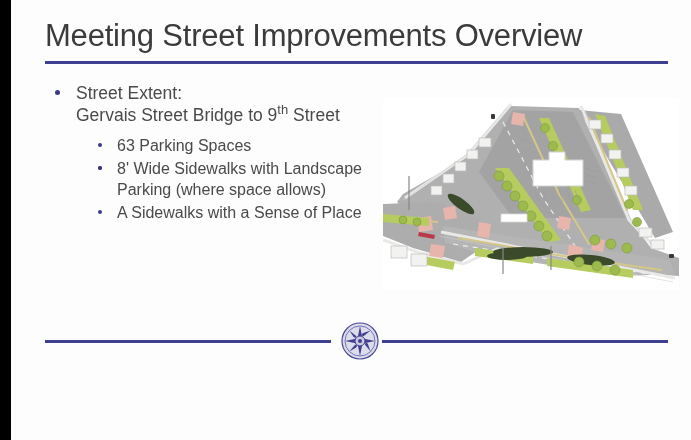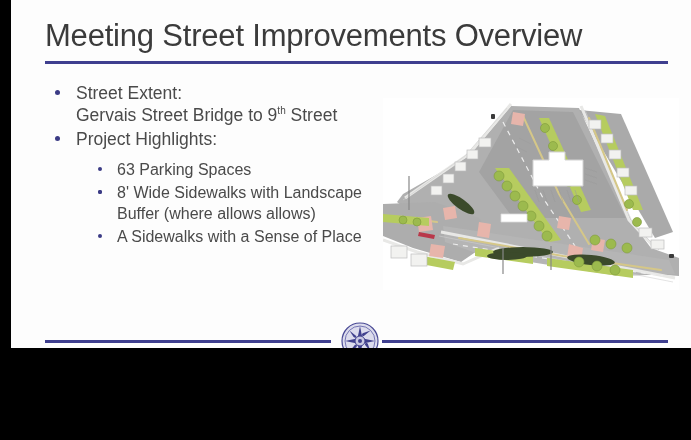--- a/index.html
+++ b/index.html
@@ -10,21 +10,21 @@
   body {
     width: 691px;
     height: 440px;
     overflow: hidden;
     font-family: "Liberation Sans", sans-serif;
   }
 
   #slide-root {
     position: relative;
     width: 691px;
-    height: 348px;
+    height: 440px;
     background: #0369a1;
     overflow: hidden;
   }
 
   
   .letterbox-left {
     position: absolute;
     left: 0; top: 0;
     width: 11px; height: 440px;
     background: #000000;
@@ -81,21 +81,21 @@
     left: 10px;
     top: 8px;
     width: 5px; height: 5px;
     border-radius: 50%;
     background: #3b3b85;
   }
   .lvl1 .subline {
     display: block;
   }
   .lvl1 sup {
-    font-size: 10px;
+    font-size: 13px;
     vertical-align: 7px;
     line-height: 0;
   }
 
   .sublist {
     margin-top: 9px;
   }
   .lvl2 {
     position: relative;
     padding-left: 72px;
@@ -163,41 +163,37 @@
     <div class="title-rule"></div>
 
     <div class="body-block">
 
       <div class="lvl1">
         <span class="dot"></span>
         <span>Street Extent:</span>
         <span class="subline"><span>Gervais Street Bridge to 9</span><sup>th</sup><span> Street</span></span>
       </div>
 
-      <div class="lvl1">
-        <span class="dot"></span>
-        <span>Project Highlights:</span>
-      </div>
 
       <div class="sublist">
 
         <div class="lvl2">
           <span class="dot"></span>
           <span>63 Parking Spaces</span>
         </div>
 
         <div class="lvl2">
           <span class="dot"></span>
         </div>
 
 
         <div class="lvl2">
           <span class="dot"></span>
           <span>8' Wide Sidewalks with Landscape</span>
-          <span class="wrap2">Buffer (where allows allows)</span>
+          <span class="wrap2">Parking (where space allows)</span>
         </div>
 
         <div class="lvl2">
           <span class="dot"></span>
           <span>A Sidewalks with a Sense of Place</span>
         </div>
 
       </div>
     </div>
 

